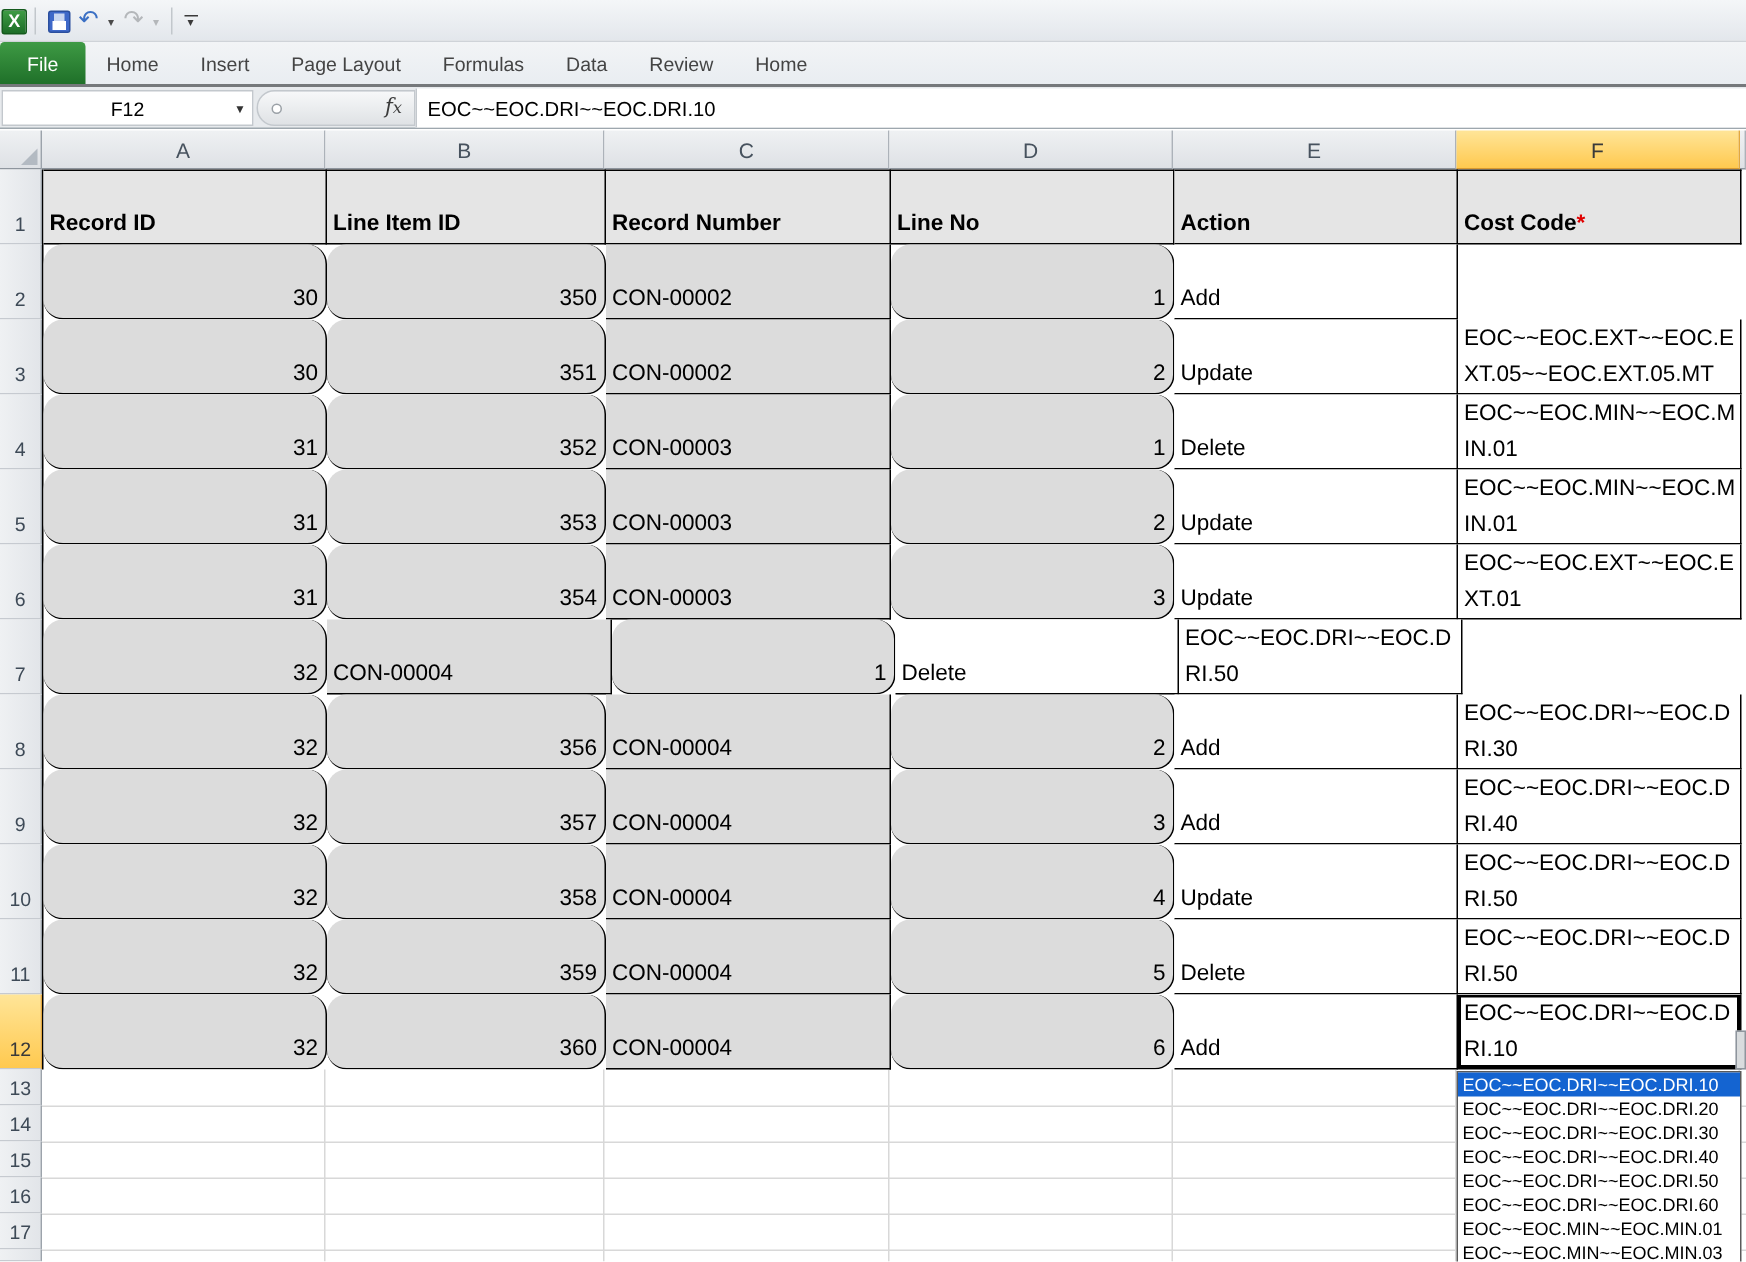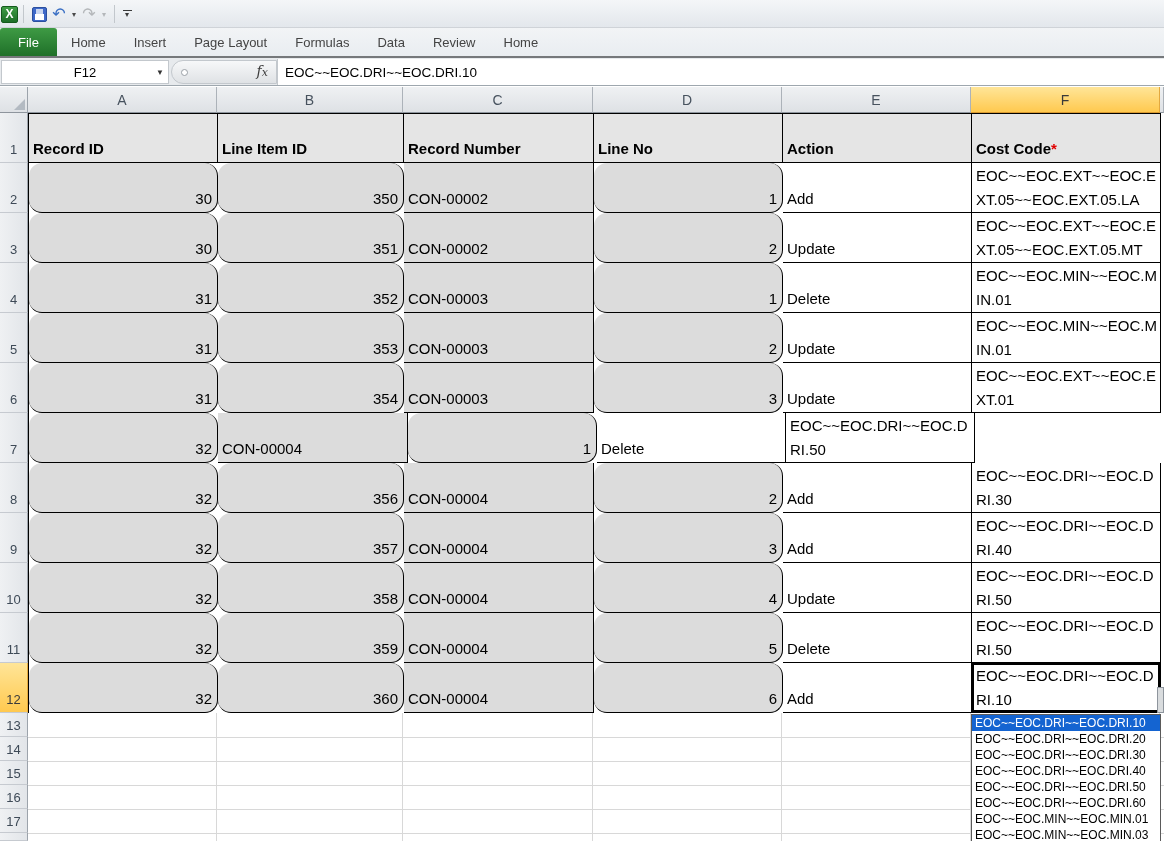--- a/index.html
+++ b/index.html
@@ -209,21 +209,20 @@
           <span class="req">*</span>
         </div>
     </div>
 
     <div class="trow">
       <div class="cell col-a fill-gray al-right">30</div>
       <div class="cell col-b fill-gray al-right">350</div>
       <div class="cell col-c fill-gray al-left">CON-00002</div>
       <div class="cell col-d fill-gray al-right">1</div>
       <div class="cell col-e fill-white al-left">Add</div>
-      <div class="cell col-f cost">EOC~~EOC.EXT~~EOC.EXT.05~~EOC.EXT.05.LA</div>
     </div>
     <div class="trow">
       <div class="cell col-a fill-gray al-right">30</div>
       <div class="cell col-b fill-gray al-right">351</div>
       <div class="cell col-c fill-gray al-left">CON-00002</div>
       <div class="cell col-d fill-gray al-right">2</div>
       <div class="cell col-e fill-white al-left">Update</div>
       <div class="cell col-f cost">EOC~~EOC.EXT~~EOC.EXT.05~~EOC.EXT.05.MT</div>
     </div>
     <div class="trow">

